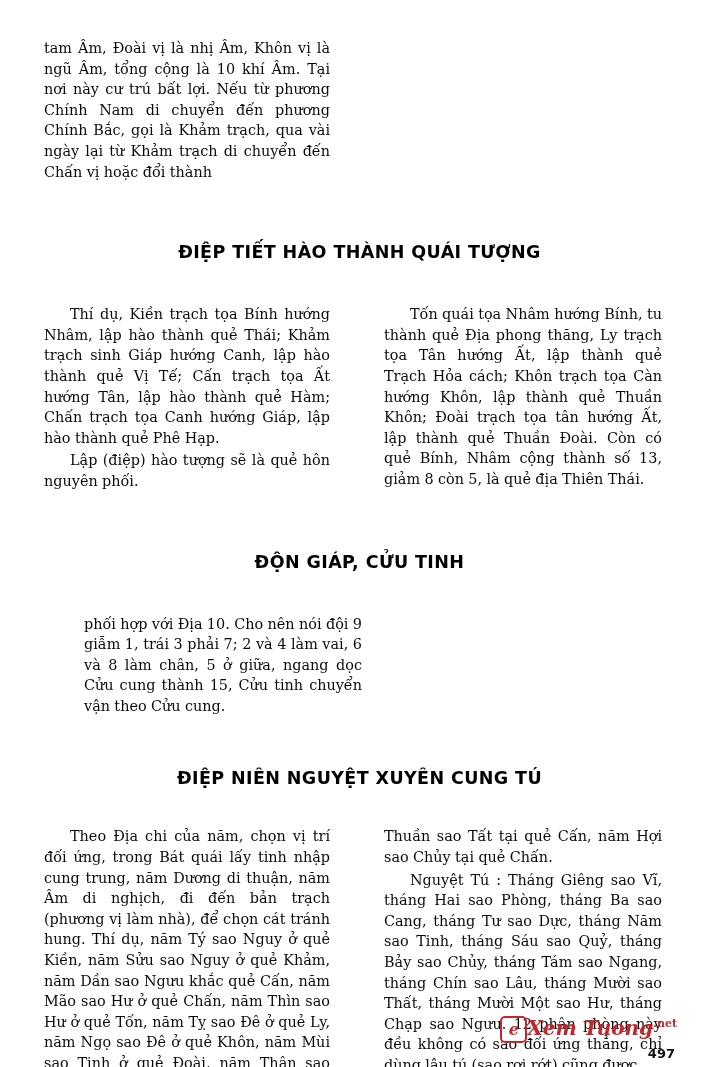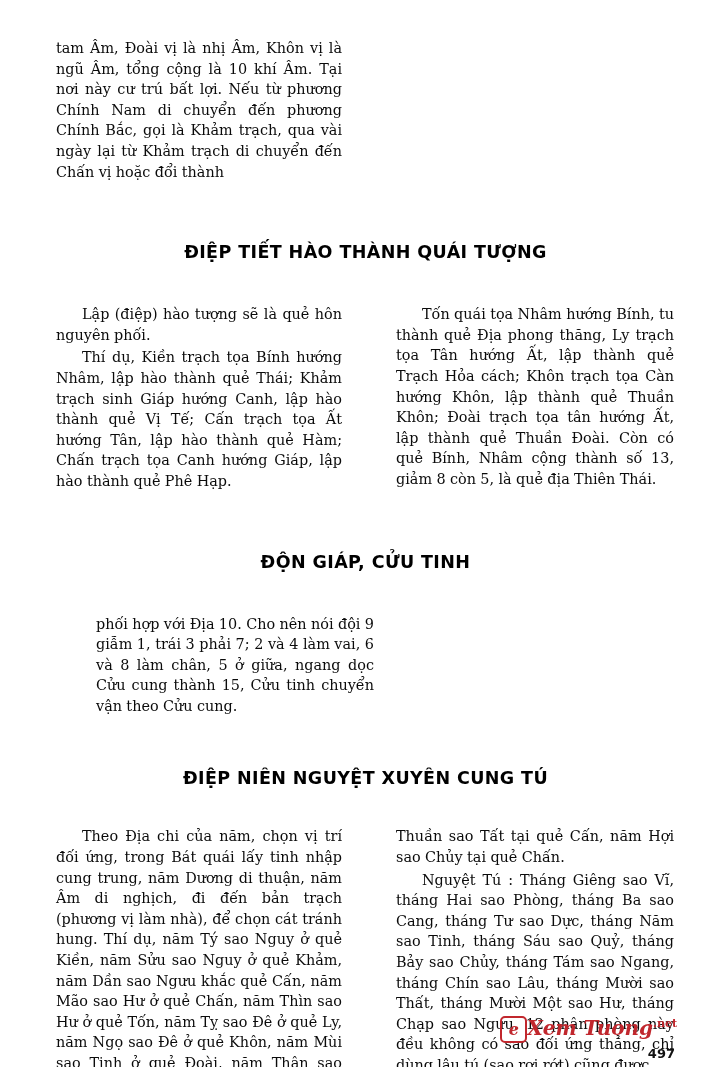--- a/index.html
+++ b/index.html
@@ -14,21 +14,21 @@
     font-family: "DejaVu Serif", serif;
     color: #0b0b0b;
     overflow: hidden;
   }
   .page {
     position: absolute;
     left: 0; top: 0;
     width: 711px;
     height: 1067px;
     box-sizing: border-box;
-    padding: 38px 36px 20px 56px;
+    padding: 38px 36px 20px 44px;
   }
   .columns {
     display: flex;
     flex-direction: row;
     gap: 0px;
     align-items: flex-start;
   }
   .col {
     width: 300px;
     box-sizing: border-box;
@@ -130,22 +130,22 @@
     <div class="gutter"></div>
   </div>
 
   <div class="sec-space-top"></div>
   <div class="heading-wrap">
     <h2 class="heading">ĐIỆP TIẾT HÀO THÀNH QUÁI TƯỢNG</h2>
   </div>
   <div class="sec-space-bottom"></div>
   <div class="columns">
     <div class="col left">
+      <p class="para indent">Thí dụ, Kiền trạch tọa Bính hướng Nhâm, lập hào thành quẻ Thái; Khảm trạch sinh Giáp hướng Canh, lập hào thành quẻ Vị Tế; Cấn trạch tọa Ất hướng Tân, lập hào thành quẻ Hàm; Chấn trạch tọa Canh hướng Giáp, lập hào thành quẻ Phê Hạp.</p>
       <p class="para indent">Lập (điệp) hào tượng sẽ là quẻ hôn nguyên phối.</p>
-      <p class="para indent">Thí dụ, Kiền trạch tọa Bính hướng Nhâm, lập hào thành quẻ Thái; Khảm trạch sinh Giáp hướng Canh, lập hào thành quẻ Vị Tế; Cấn trạch tọa Ất hướng Tân, lập hào thành quẻ Hàm; Chấn trạch tọa Canh hướng Giáp, lập hào thành quẻ Phê Hạp.</p>
     </div>
     <div class="gutter"></div>
     <div class="col right">
       <p class="para indent">Tốn quái tọa Nhâm hướng Bính, tu thành quẻ Địa phong thăng, Ly trạch tọa Tân hướng Ất, lập thành quẻ Trạch Hỏa cách; Khôn trạch tọa Càn hướng Khôn, lập thành quẻ Thuần Khôn; Đoài trạch tọa tân hướng Ất, lập thành quẻ Thuần Đoài. Còn có quẻ Bính, Nhâm cộng thành số 13, giảm 8 còn 5, là quẻ địa Thiên Thái.</p>
     </div>
   </div>
 
   <div class="sec-space-top"></div>
   <div class="heading-wrap">
     <h2 class="heading">ĐỘN GIÁP, CỬU TINH</h2>

